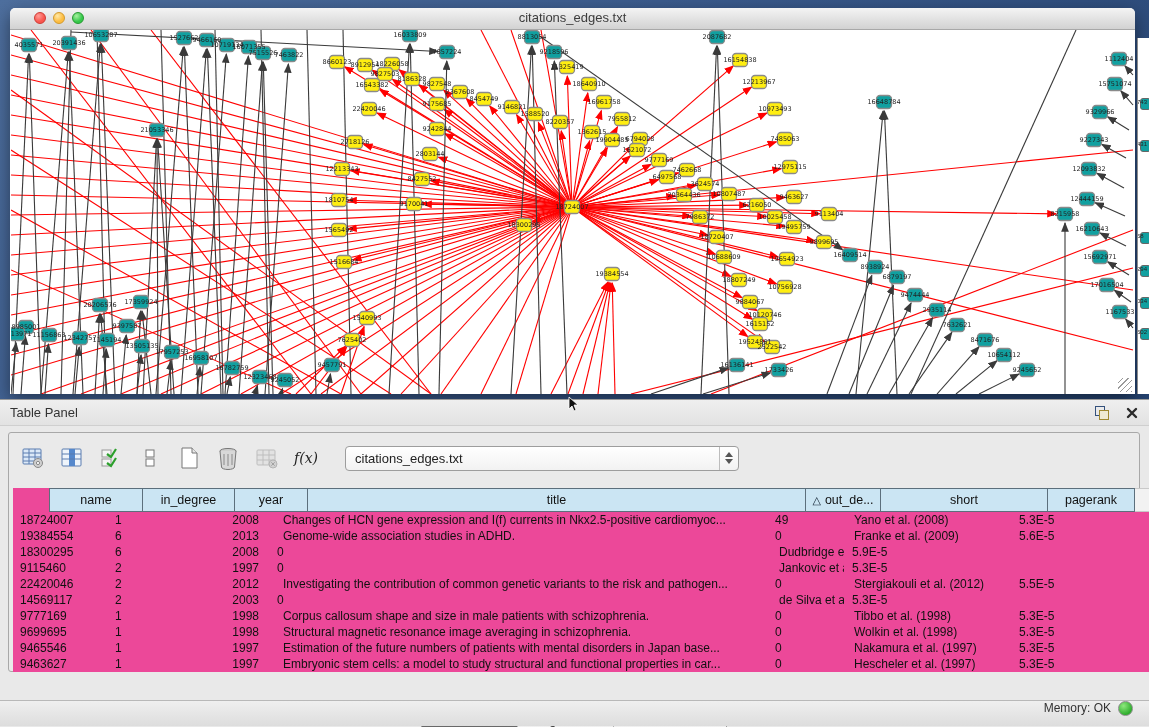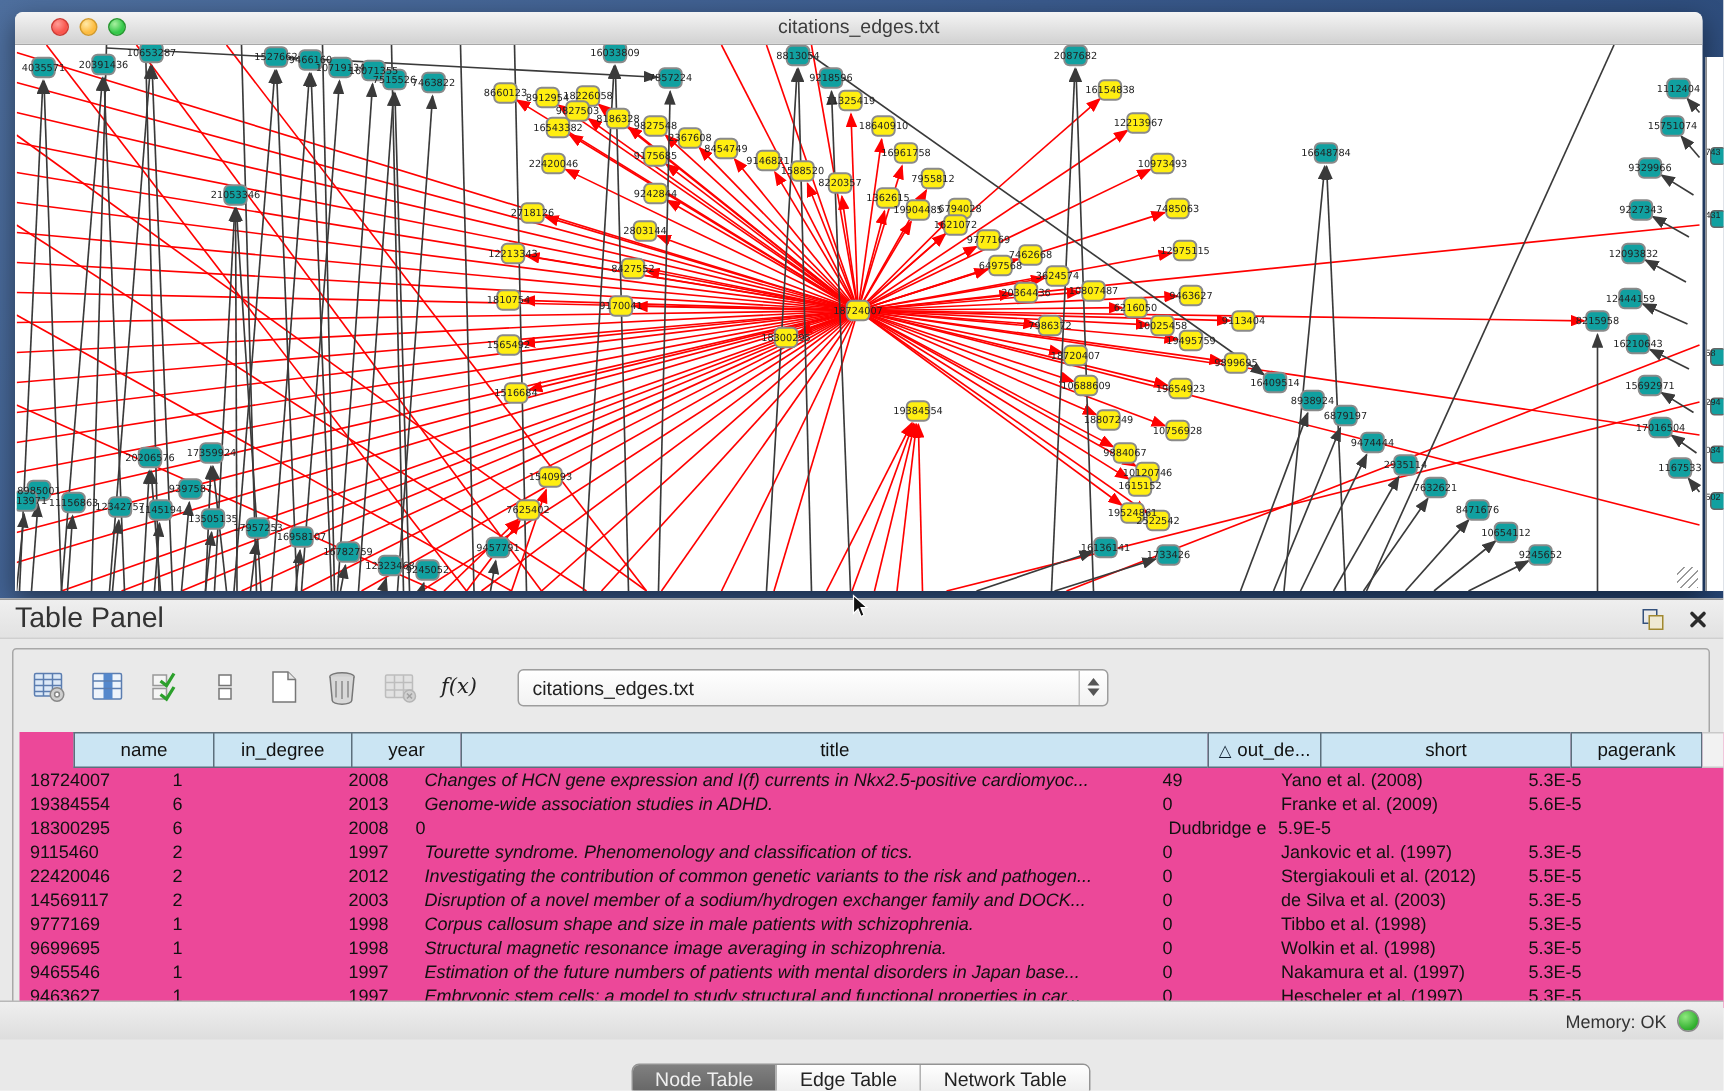--- a/index.html
+++ b/index.html
@@ -33,21 +33,21 @@
   .side-label{position:absolute;left:-14px;font-size:6px;color:#222;}
 
   
   .cursor{position:absolute;left:568px;top:396px;width:12px;height:16px;z-index:60;}
 
   
   .table-panel{position:absolute;left:0;top:399px;width:1149px;height:328px;
                background:#e9e9e9;border-top:1px solid #9a9a9a;}
   .tp-header{height:25px;display:flex;align-items:center;padding:0 10px;
              background:linear-gradient(#efefef,#e2e2e2);border-bottom:1px solid #cfcfcf;
-             font-size:19px;color:#333;}
+             font-size:13px;color:#333;}
   .tp-header .spacer{flex:1;}
   .tp-float{width:16px;height:14px;position:relative;margin-right:14px;cursor:default;}
   .tp-float .sq1{position:absolute;left:0;top:0;width:8px;height:8px;border:1px solid #34517c;}
   .tp-float .sq2{position:absolute;left:4px;top:4px;width:8px;height:8px;border:1px solid #a08830;background:#efe9d2;}
   .tp-close{width:14px;height:14px;position:relative;cursor:default;}
   .tp-frame{position:absolute;left:8px;top:32px;width:1132px;height:240px;
             border:1px solid #a8a8a8;border-radius:3px;background:#eaeaea;box-sizing:border-box;}
   .tp-toolbar{height:50px;display:flex;align-items:center;padding-left:12px;gap:15px;}
   .tbi{width:24px;height:26px;display:flex;align-items:center;justify-content:center;}
   .fx{font-family:"DejaVu Serif",serif;font-style:italic;font-size:14px;color:#222;}
@@ -69,42 +69,42 @@
   .th:last-child{background:#f2f2f2;border:none;border-top:1px solid #c9c9c9;border-bottom:1px solid #c9c9c9;}
   .th.last-data{border-right:1px solid #5c6f7c;}
   .th .sort{font-size:11px;margin-right:4px;color:#123;}
   .tbody{position:absolute;left:0;top:24px;right:16px;bottom:0;overflow:hidden;}
   .tr{display:grid;grid-template-columns:93px 92px 73px 498px 75px 167px 88px;height:16px;
       line-height:16px;font-size:12px;color:#111;white-space:nowrap;}
   .td{overflow:hidden;}
   .td.c0{padding-left:7px;}
   .td.c1{padding-left:9px;}
   .td.c2{text-align:right;padding-right:12px;}
-  .td.c3{padding-left:12px;font-style:italic;}
+  .td.c3{padding-left:12px;}
   .td.c4{padding-left:6px;}
   .td.c5{padding-left:10px;}
   .td.c6{padding-left:8px;}
   .vscroll{position:absolute;right:0;top:24px;width:16px;bottom:0;background:#f4f4f4;
            border-left:1px solid #d0d0d0;}
   .vthumb{position:absolute;left:2px;top:2px;width:11px;height:36px;background:#c2c2c2;
           border:1px solid #aaa;border-radius:6px;}
 
   
   .tabs-wrap{position:absolute;left:0;right:0;top:276px;display:flex;justify-content:center;}
   .tabs{display:inline-flex;border:1px solid #949494;border-radius:5px;overflow:hidden;
         box-shadow:0 1px 0 rgba(255,255,255,.7);}
   .tab{height:20px;line-height:20px;padding:0 15px;font-size:13px;color:#222;
        background:linear-gradient(#ffffff,#ececec);border-right:1px solid #b3b3b3;cursor:default;}
   .tab:last-child{border-right:none;}
   .tab.sel{background:linear-gradient(#808080,#636363);color:#efefef;}
 
   
-  .statusbar{position:absolute;left:0;top:667px;width:1149px;height:26px;
+  .statusbar{position:absolute;left:0;top:700px;width:1149px;height:26px;
              background:linear-gradient(#efefef,#dddddd);border-top:1px solid #b8b8b8;
-             display:flex;align-items:center;justify-content:flex-end;padding-right:16px;
+             display:flex;justify-content:flex-end;padding-right:16px;
              box-sizing:border-box;font-size:12px;color:#333;}
   .memdot{width:13px;height:13px;border-radius:50%;margin-left:7px;
           background:radial-gradient(circle at 35% 30%,#8ee87e,#2fae2d 70%);
           border:1px solid #8a8a8a;}
 </style>
 </head>
 <body>
 
 <div class="desktop">
   <div class="net-window">
@@ -706,39 +706,37 @@
             <div class="td c1">6</div>
             <div class="td c2">2008</div>
             <div class="td c4">0</div>
             <div class="td c5">Dudbridge et al. (2008)</div>
             <div class="td c6">5.9E-5</div>
           </div>
           <div class="tr">
             <div class="td c0">9115460</div>
             <div class="td c1">2</div>
             <div class="td c2">1997</div>
-            <div class="td c3">Tourette syndrome. Phenomenology and classification of tics.</div>
             <div class="td c4">0</div>
             <div class="td c5">Jankovic et al. (1997)</div>
             <div class="td c6">5.3E-5</div>
           </div>
           <div class="tr">
             <div class="td c0">22420046</div>
             <div class="td c1">2</div>
             <div class="td c2">2012</div>
             <div class="td c3">Investigating the contribution of common genetic variants to the risk and pathogen...</div>
             <div class="td c4">0</div>
             <div class="td c5">Stergiakouli et al. (2012)</div>
             <div class="td c6">5.5E-5</div>
           </div>
           <div class="tr">
             <div class="td c0">14569117</div>
             <div class="td c1">2</div>
             <div class="td c2">2003</div>
-            <div class="td c3">Disruption of a novel member of a sodium/hydrogen exchanger family and DOCK...</div>
             <div class="td c4">0</div>
             <div class="td c5">de Silva et al. (2003)</div>
             <div class="td c6">5.3E-5</div>
           </div>
           <div class="tr">
             <div class="td c0">9777169</div>
             <div class="td c1">1</div>
             <div class="td c2">1998</div>
             <div class="td c3">Corpus callosum shape and size in male patients with schizophrenia.</div>
             <div class="td c4">0</div>

